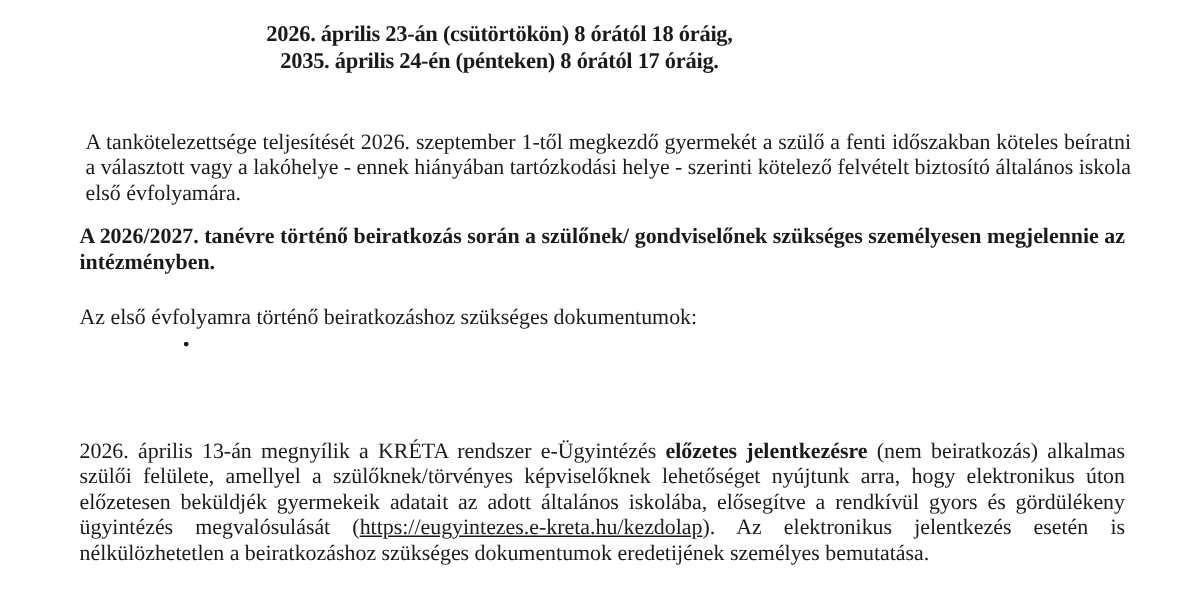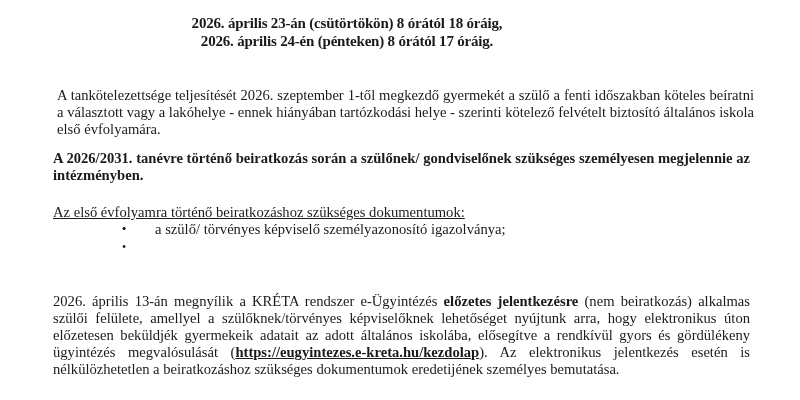--- a/index.html
+++ b/index.html
@@ -39,53 +39,51 @@
     .dates {
       position: absolute;
       left: 0;
       top: 14px;
       width: 666px;
       text-align: center;
       font-weight: bold;
       font-size: 15px;
       line-height: 18px;
       letter-spacing: -0.2px;
-      padding-left: 14px;
     }
     .block {
       position: absolute;
       left: 53px;
       width: 697px;
       text-align: justify;
     }
     .p1 { top: 83px; }
     .p2 { top: 150px; font-weight: bold; }
     .docs { top: 204px; }
     .docs .heading {
-      text-decoration: underline;
       display: inline-block;
     }
     .docs ul {
       margin: 0;
       padding: 0 0 0 69px;
       list-style: none;
     }
     .docs li {
       position: relative;
       padding-left: 33px;
       line-height: 17.5px;
     }
     .docs li .bullet {
       position: absolute;
       left: 0;
       top: 0;
       font-size: 12px;
     }
     .p3 { top: 293px; }
-    .p3 .link { text-decoration: underline; font-weight: bold; }
+    .p3 .link { text-decoration: underline; }
     .cutoff-bottom {
       position: absolute;
       left: 53px;
       top: 392px;
       width: 697px;
       height: 12px;
       overflow: hidden;
       color: #bdbdbd;
       white-space: nowrap;
     }
@@ -93,36 +91,35 @@
   </style>
 </head>
 <body>
 
 <div class="page">
 
   <div class="cutoff-top"></div>
 
   <div class="dates">
     <span class="line">2026. április 23-án (csütörtökön) 8 órától 18 óráig,</span>
-    <span class="line">2026. április 24-én (pénteken) 8 órától 17 óráig.</span>
+    <span class="line">2035. április 24-én (pénteken) 8 órától 17 óráig.</span>
   </div>
 
   <p class="block p1" style="margin:4px">A tankötelezettsége teljesítését 2026. szeptember 1-től megkezdő gyermekét a szülő a fenti időszakban köteles beíratni a választott vagy a lakóhelye - ennek hiányában tartózkodási helye - szerinti kötelező felvételt biztosító általános iskola első évfolyamára.</p>
 
-  <p class="block p2" style="margin:0">A 2026/2031. tanévre történő beiratkozás során a szülőnek/ gondviselőnek szükséges személyesen megjelennie az intézményben.</p>
+  <p class="block p2" style="margin:0">A 2026/2027. tanévre történő beiratkozás során a szülőnek/ gondviselőnek szükséges személyesen megjelennie az intézményben.</p>
 
   <div class="block docs">
     <span class="heading">Az első évfolyamra történő beiratkozáshoz szükséges dokumentumok:</span>
     <ul>
       <li>
         <span class="bullet">•</span>
       </li>
       <li>
         <span class="bullet">•</span>
-        <span>a szülő/ törvényes képviselő személyazonosító igazolványa;</span>
       </li>
       <li>
         <span class="bullet">•</span>
       </li>
     </ul>
   </div>
 
   <p class="block p3" style="margin:0"><span>2026. április 13-án megnyílik a KRÉTA rendszer e-Ügyintézés </span><b>előzetes jelentkezésre</b><span> (nem beiratkozás) alkalmas szülői felülete, amellyel a szülőknek/törvényes képviselőknek lehetőséget nyújtunk arra, hogy elektronikus úton előzetesen beküldjék gyermekeik adatait az adott általános iskolába, elősegítve a rendkívül gyors és gördülékeny ügyintézés megvalósulását (</span><span class="link">https://eugyintezes.e-kreta.hu/kezdolap</span><span>). Az elektronikus jelentkezés esetén is nélkülözhetetlen a beiratkozáshoz szükséges dokumentumok eredetijének személyes bemutatása.</span></p>
 
   <div class="cutoff-bottom"></div>

